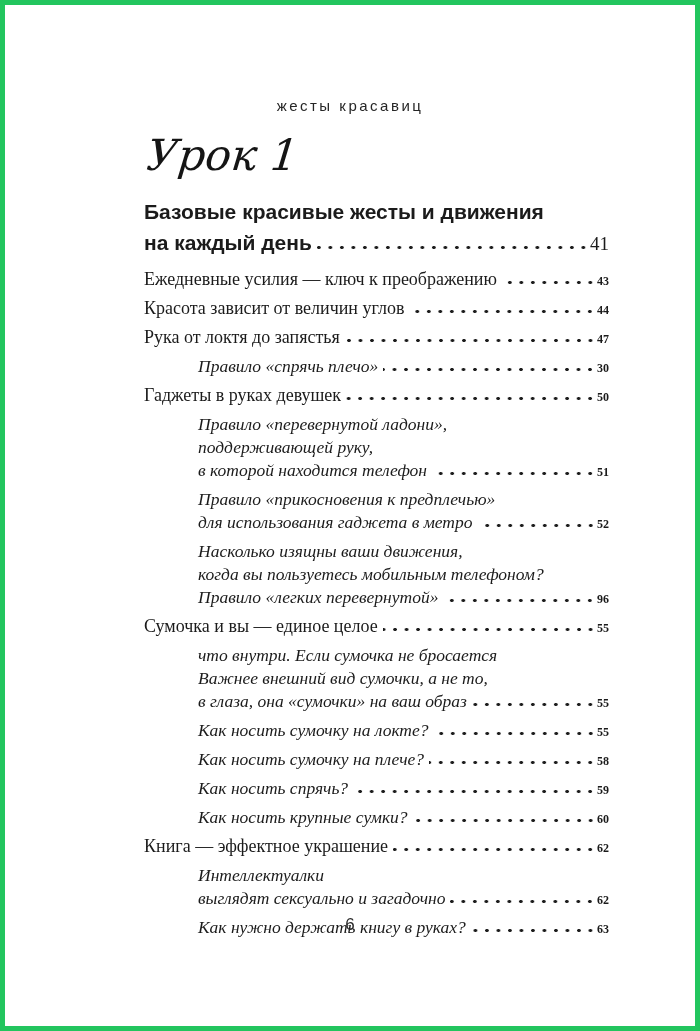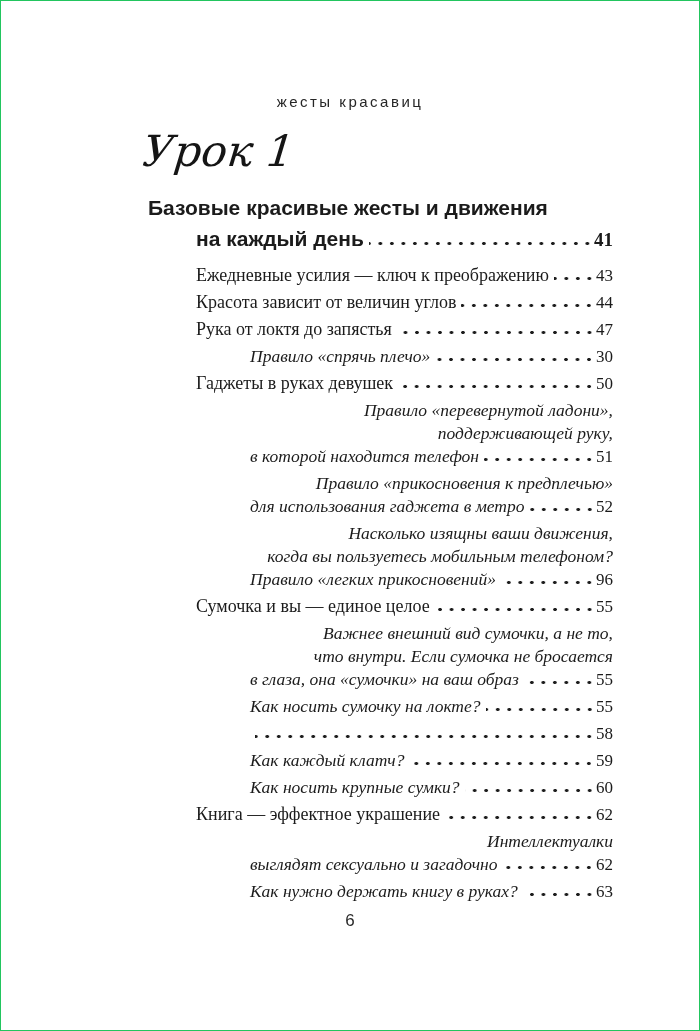--- a/index.html
+++ b/index.html
@@ -6,21 +6,21 @@
     margin: 0;
     padding: 0;
     background: #ffffff;
   }
   .page {
     position: relative;
     width: 700px;
     height: 1031px;
     background: #ffffff;
     box-sizing: border-box;
-    border: 1px solid #22c55e;
+    border: 5px solid #22c55e;
     color: #1b1b1b;
     font-family: "Liberation Serif", serif;
     overflow: hidden;
   }
   .running-head {
     position: absolute;
     top: 92px;
     left: 0;
     right: 0;
     text-align: center;
@@ -36,60 +36,60 @@
     font-family: "DejaVu Serif", serif;
     font-style: italic;
     font-size: 43px;
     line-height: 56px;
     transform: skewX(-6deg);
     color: #151515;
   }
   .toc {
     position: absolute;
     top: 191px;
-    left: 147px;
+    left: 139px;
     width: 465px;
   }
   .entry { margin-bottom: 4px; }
   .entry .line, .entry .row { line-height: 23px; }
   .entry.bold {
     font-family: "Liberation Sans", sans-serif;
     font-weight: bold;
     font-size: 21px;
     margin-bottom: 9px;
   }
   .entry.bold .line, .entry.bold .row { line-height: 31px; }
   .entry.plain { font-size: 18px; }
   .entry.italic {
     font-style: italic;
     font-size: 17.5px;
     padding-left: 54px;
-    text-align: right;
-  }
-  .row { display: flex; align-items: baseline; margin-left: 48px; }
+  }
+  .row { display: flex; align-items: baseline; }
   .title { white-space: nowrap; }
   .leader {
     flex: 1;
     height: 5px;
     min-width: 14px;
     margin: 0 1px 0 5px;
     background-image: radial-gradient(circle, #1c1c1c 1.55px, rgba(0,0,0,0) 1.9px);
     background-size: 11.5px 5px;
     background-position: right bottom;
     background-repeat: repeat-x;
   }
   .pagenum {
     font-style: normal;
     font-family: "Liberation Serif", serif;
-    font-size: 17px;
+    font-size: 12px;
     white-space: nowrap;
+    font-weight: bold;
   }
   .entry.bold .pagenum {
     font-size: 19px;
-    font-weight: bold;
+    font-weight: normal;
   }
   .folio {
     position: absolute;
     top: 910px;
     left: 0;
     right: 0;
     text-align: center;
     font-family: "Liberation Sans", sans-serif;
     font-size: 17px;
     color: #2a2a2a;
@@ -169,62 +169,63 @@
       <span class="title">для использования гаджета в метро</span>
       <span class="leader"></span>
       <span class="pagenum">52</span>
     </div>
   </div>
 
   <div class="entry italic">
     <div class="line">Насколько изящны ваши движения,</div>
         <div class="line">когда вы пользуетесь мобильным телефоном?</div>
         <div class="row">
-      <span class="title">Правило «легких прикосновений»</span>
+      <span class="title">Правило «легких перевернутой»</span>
       <span class="leader"></span>
       <span class="pagenum">96</span>
     </div>
   </div>
 
   <div class="entry plain">
     <div class="row">
       <span class="title">Сумочка и вы — единое целое</span>
       <span class="leader"></span>
       <span class="pagenum">55</span>
     </div>
   </div>
 
   <div class="entry italic">
-    <div class="line">Важнее внешний вид сумочки, а не то,</div>
-        <div class="line">что внутри. Если сумочка не бросается</div>
+    <div class="line">что внутри. Если сумочка не бросается</div>
+        <div class="line">Важнее внешний вид сумочки, а не то,</div>
         <div class="row">
       <span class="title">в глаза, она «сумочки» на ваш образ</span>
       <span class="leader"></span>
       <span class="pagenum">55</span>
     </div>
   </div>
 
   <div class="entry italic">
     <div class="row">
       <span class="title">Как носить сумочку на локте?</span>
       <span class="leader"></span>
       <span class="pagenum">55</span>
     </div>
   </div>
 
   <div class="entry italic">
     <div class="row">
+      <span class="title">Как носить сумочку на плече?</span>
       <span class="leader"></span>
       <span class="pagenum">58</span>
     </div>
   </div>
 
   <div class="entry italic">
     <div class="row">
-      <span class="title">Как каждый клатч?</span>
+      <span class="title">Как носить спрячь?</span>
       <span class="leader"></span>
       <span class="pagenum">59</span>
     </div>
   </div>
 
   <div class="entry italic">
     <div class="row">
       <span class="title">Как носить крупные сумки?</span>
       <span class="leader"></span>
       <span class="pagenum">60</span>

